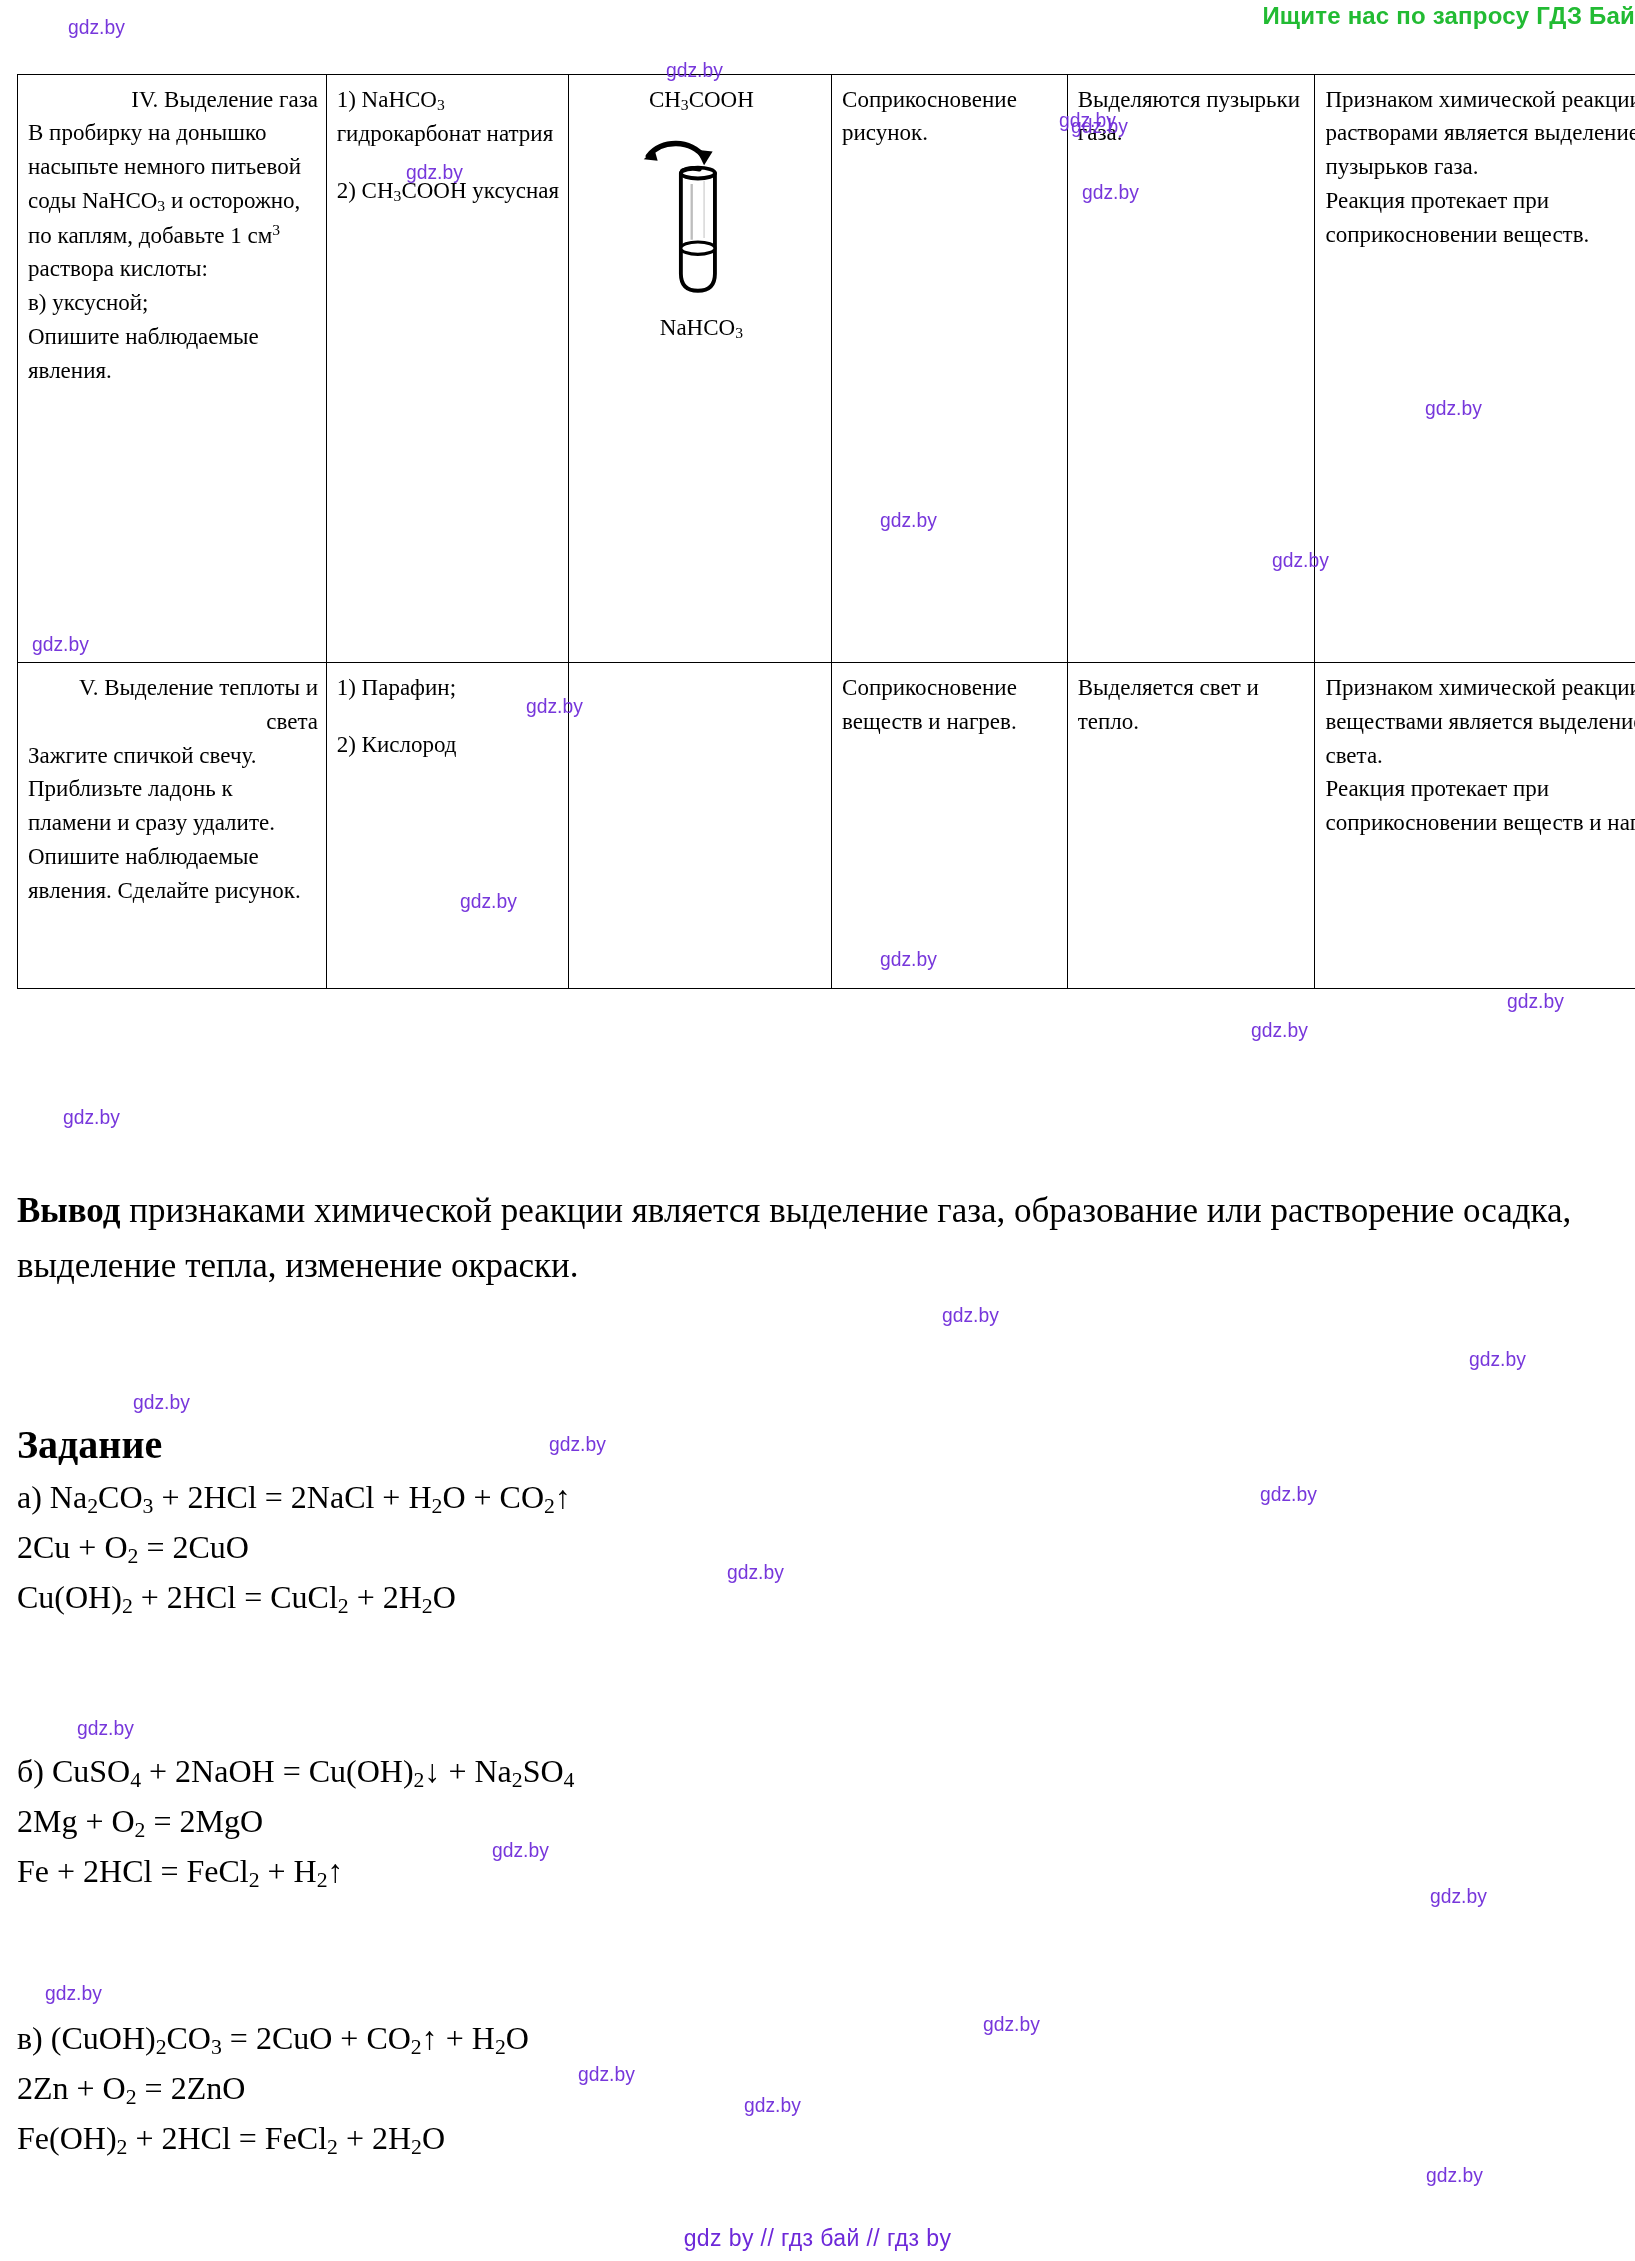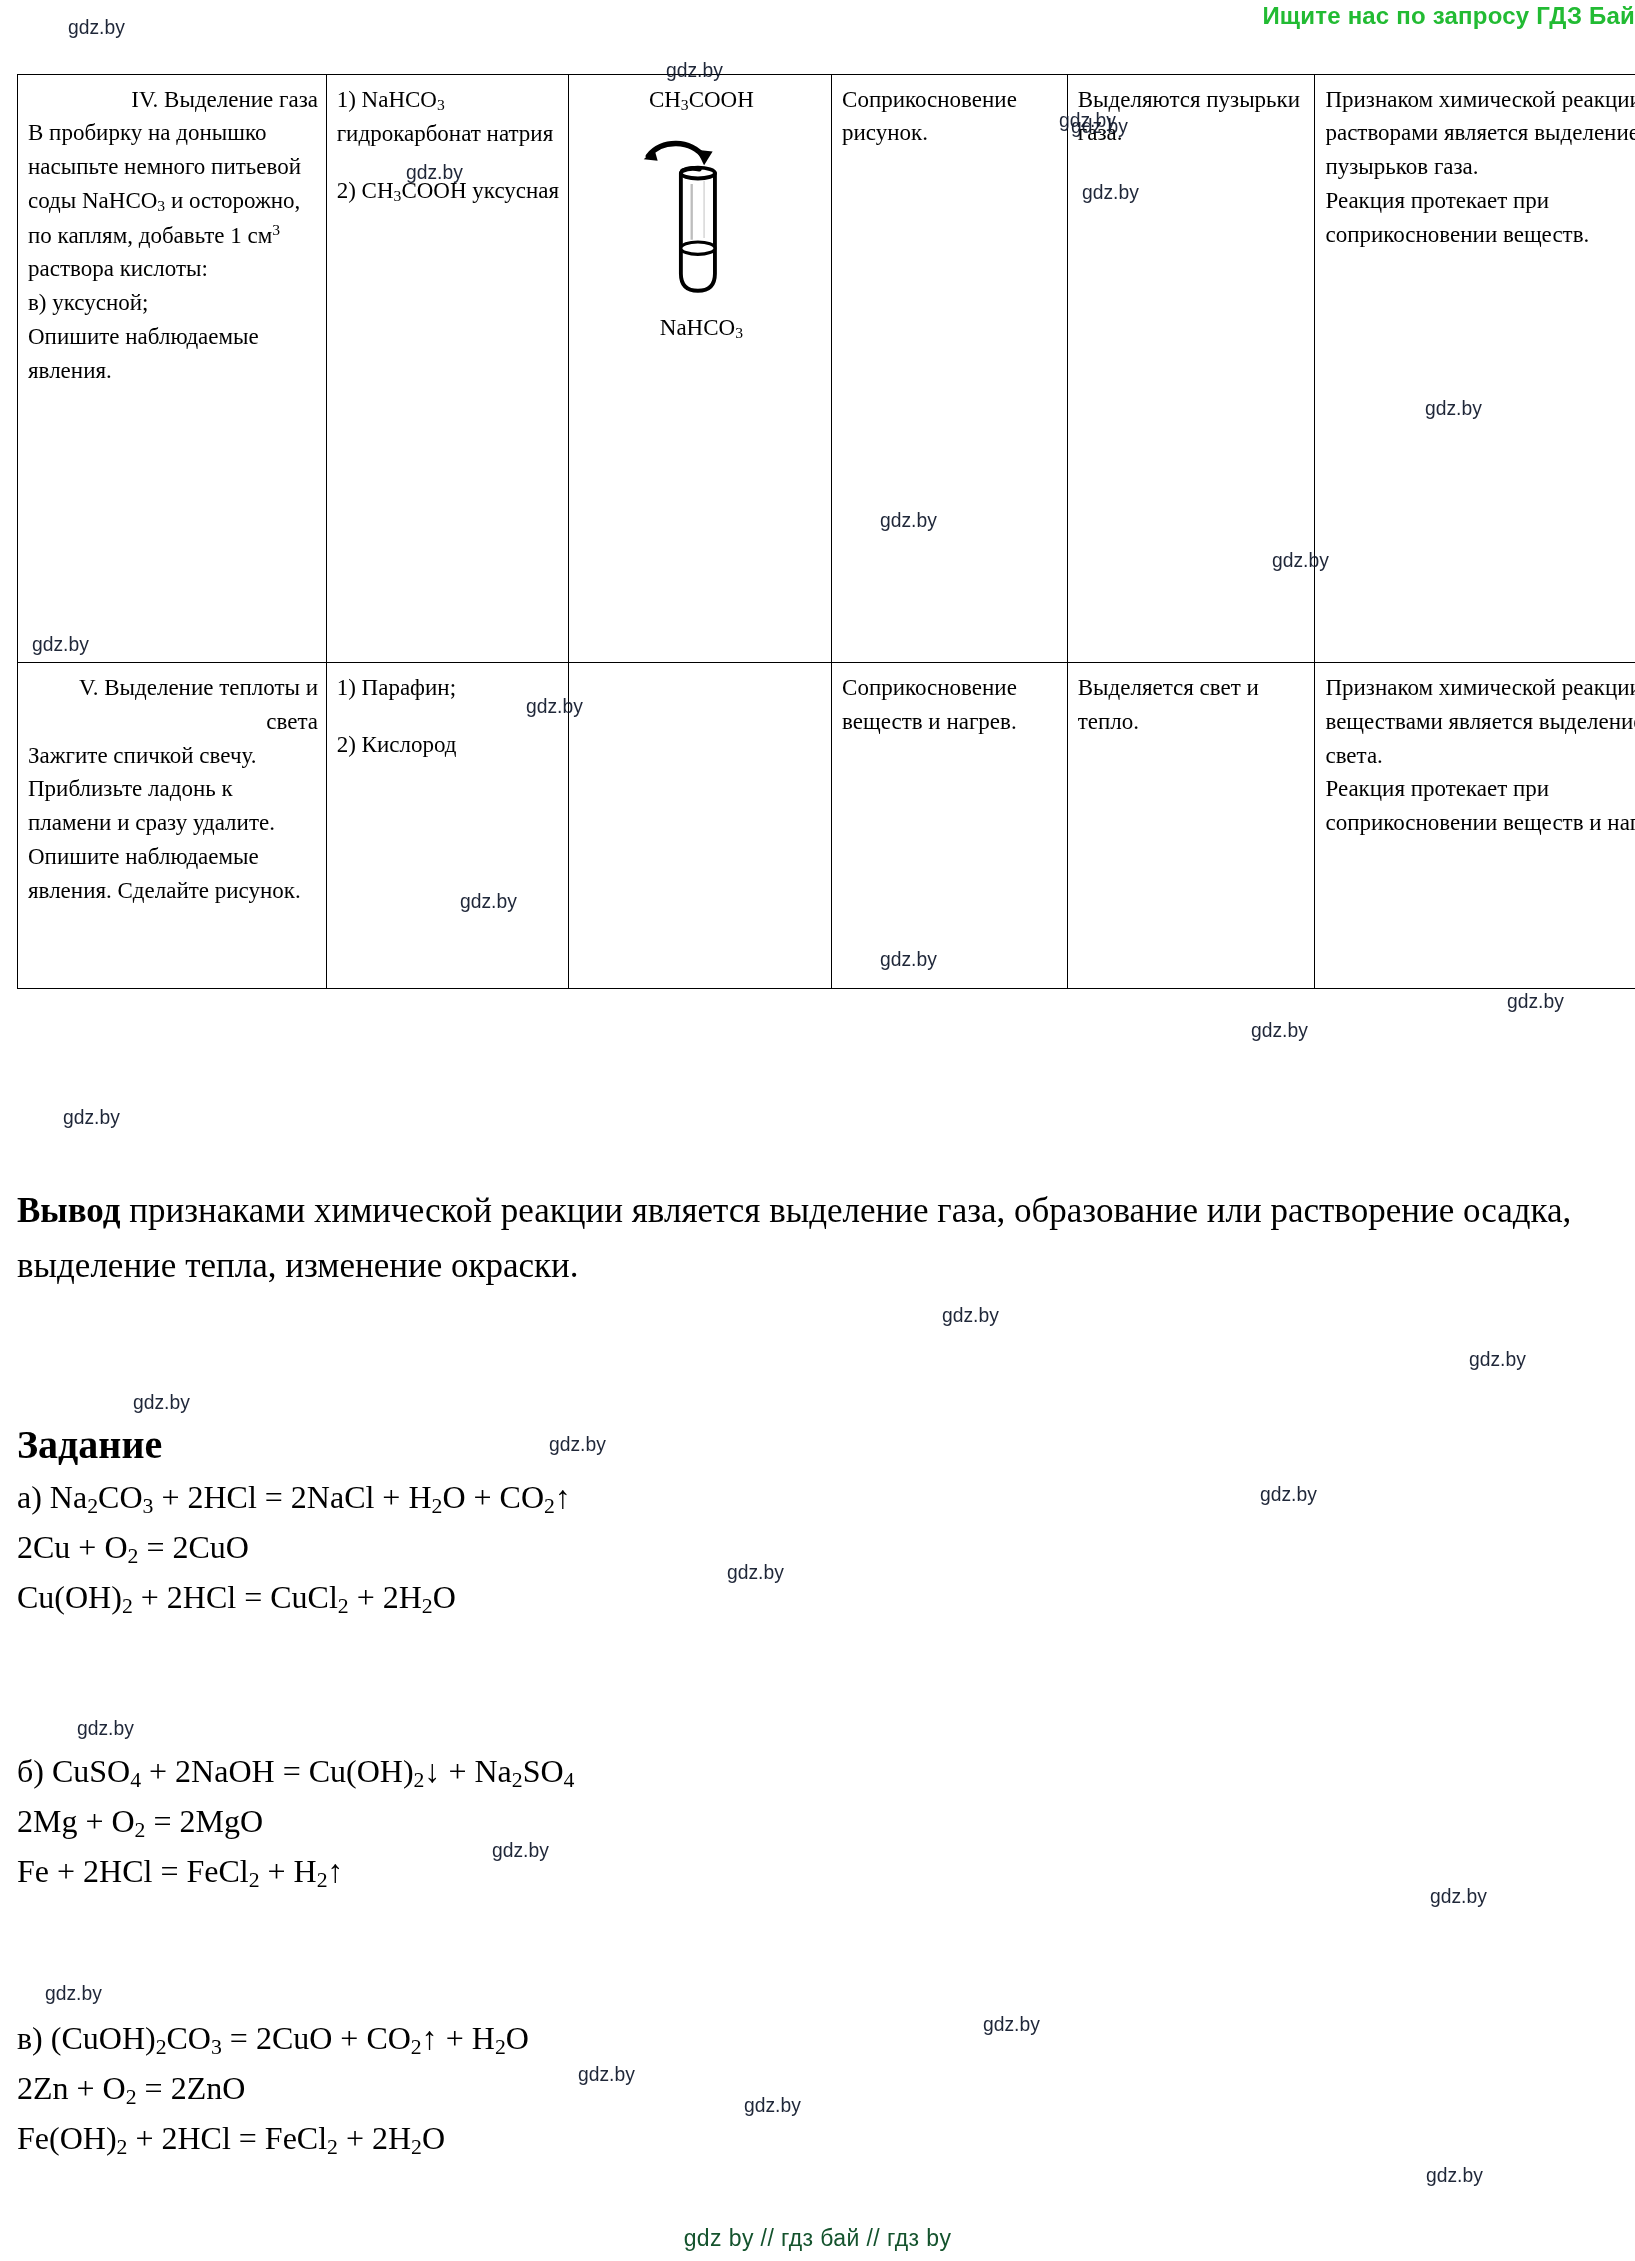--- a/index.html
+++ b/index.html
@@ -29,21 +29,21 @@
     color: #22bb33;
     letter-spacing: 0.2px;
   }
   .promo-header .offset { display: inline-block; margin-left: 23px; }
 
   
   .wm {
     position: absolute;
     font-family: "Liberation Sans", sans-serif;
     font-size: 19.3px;
-    color: #0f172a;
+    color: #6d28d9;
     white-space: nowrap;
     opacity: 0.93;
   }
 
   
   .lab-table {
     position: absolute;
     left: 17px;
     top: 74px;
     width: 1603px;
@@ -118,21 +118,21 @@
 
   
   .footer {
     position: absolute;
     left: 0;
     top: 2225px;
     width: 1635px;
     text-align: center;
     font-family: "Liberation Sans", sans-serif;
     font-size: 23px;
-    color: #14532d;
+    color: #6d28d9;
     letter-spacing: 0.4px;
   }
 </style>
 </head>
 <body>
 
 <div class="promo-header">
   <span class="offset">Ищите нас по запросу ГДЗ Бай</span>
 </div>
 

